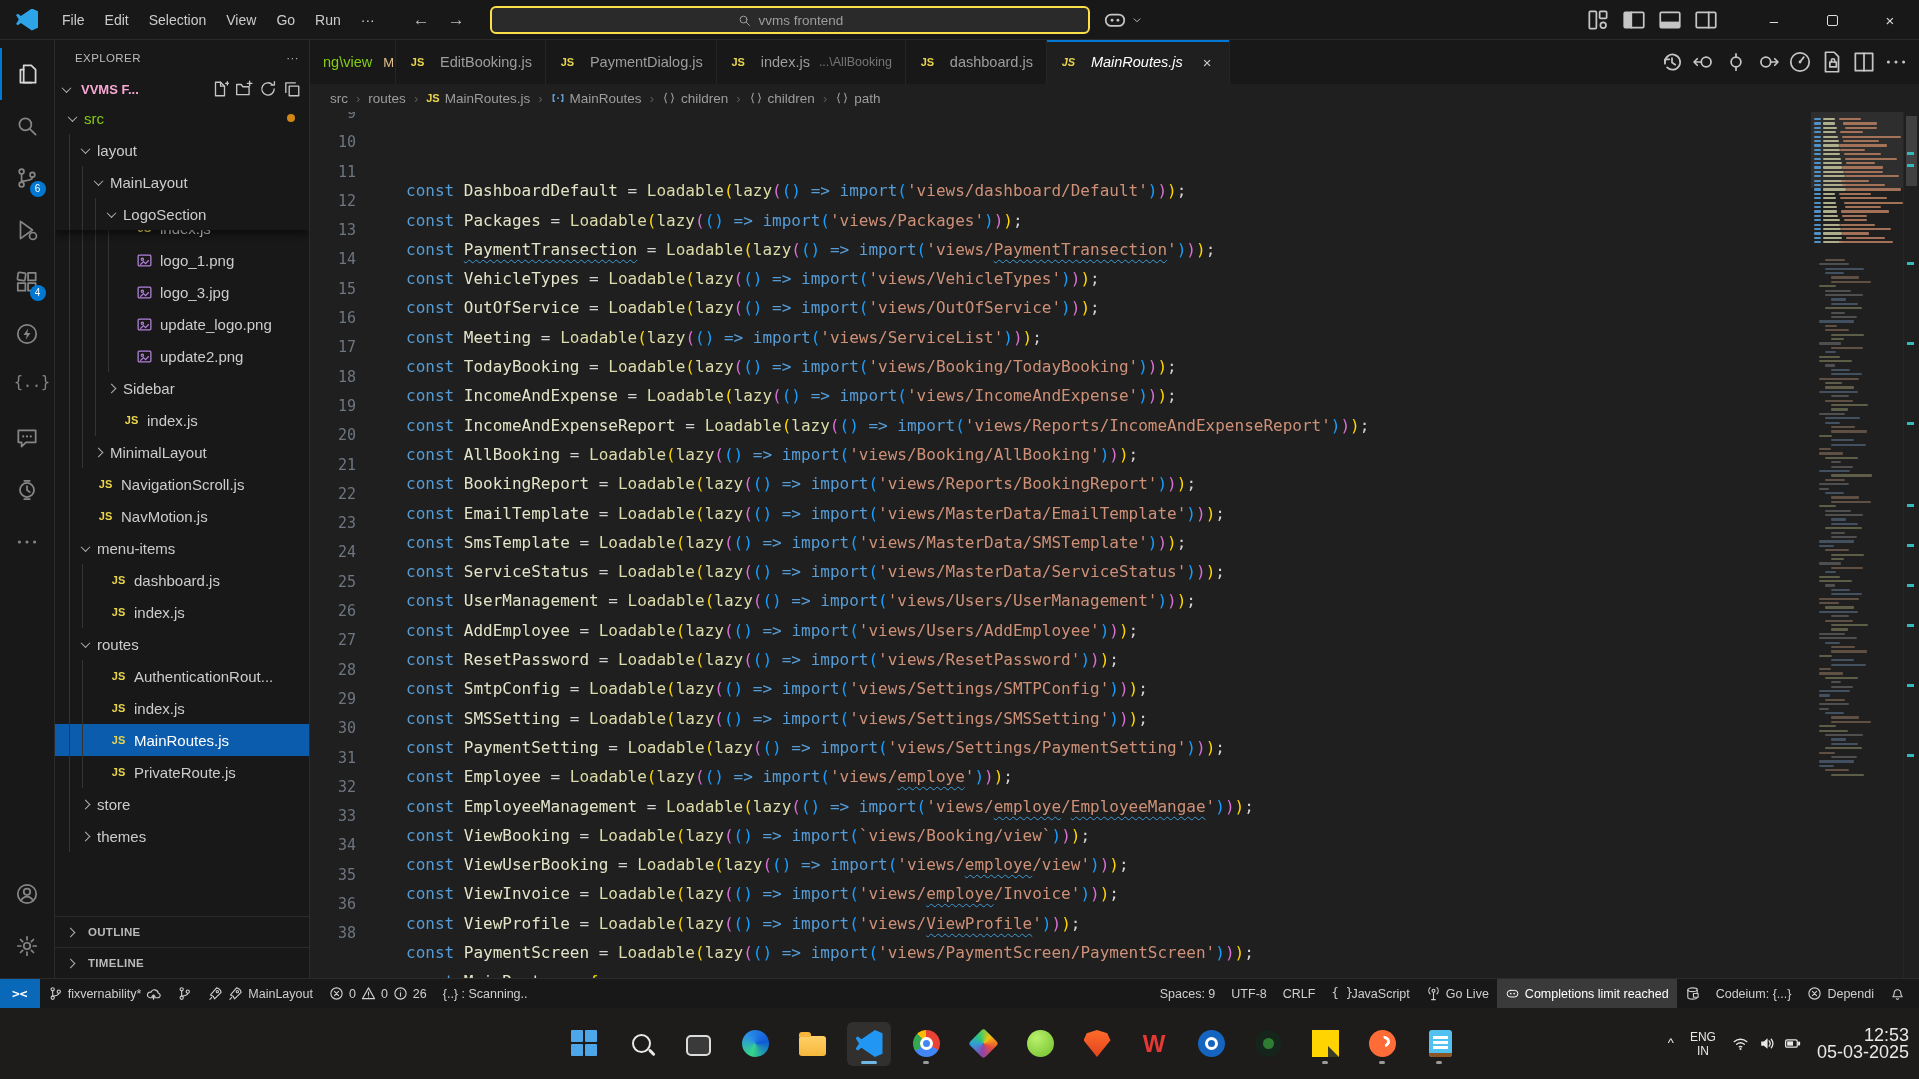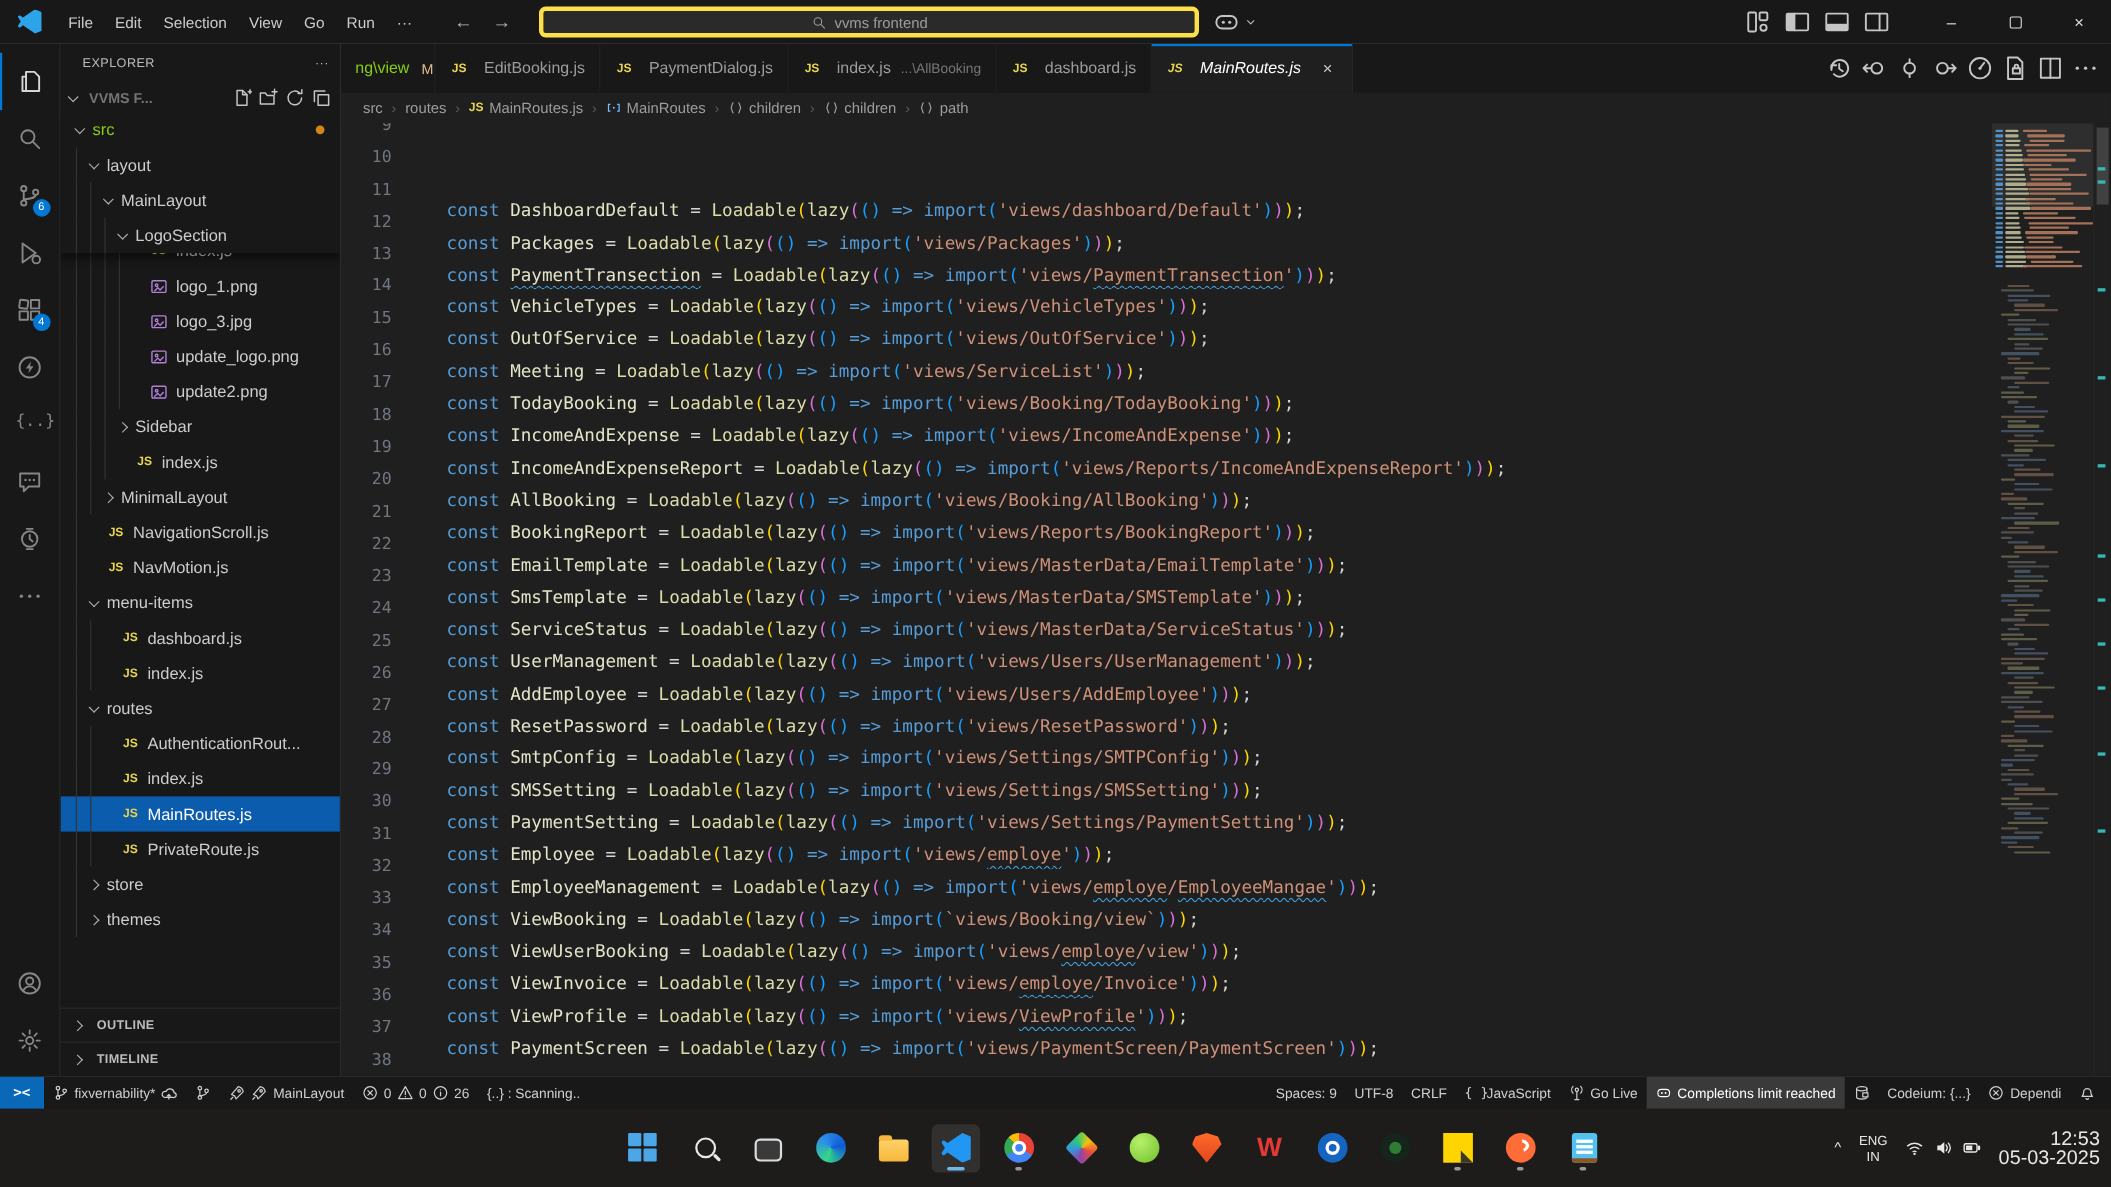--- a/index.html
+++ b/index.html
@@ -8,21 +8,21 @@
   #app { width:1919px; height:1079px; display:flex; flex-direction:column; }
 
   
   .titlebar { height:40px; background:#181818; border-bottom:1px solid #2b2b2b;
     display:flex; align-items:center; position:relative; flex:none; }
   .vscode-logo { width:22px; height:22px; margin:0 14px 0 16px;
     background:#2da3e8; clip-path:polygon(72% 0,100% 12%,100% 88%,72% 100%,22% 66%,9% 76%,0 70%,13% 50%,0 30%,9% 24%,22% 34%); }
   .menu-item { padding:0 10px; font-size:14px; color:#cccccc; height:40px; line-height:40px; }
   .nav-arrows { display:flex; gap:18px; margin-left:28px; color:#b9b9b9; font-size:17px; }
   .searchbox { position:absolute; left:490px; top:6px; width:600px; height:28px;
-    background:#2a2a2a; border:4px solid #fde047; border-radius:6px; color:#9d9d9d;
+    background:#2a2a2a; border:2px solid #fde047; border-radius:6px; color:#9d9d9d;
     font-size:13.5px; display:flex; align-items:center; justify-content:center; gap:7px; }
   .tb-right { position:absolute; right:0; top:0; height:40px; display:flex; align-items:center; }
   .copilot-btn { position:absolute; left:1102px; top:5px; display:flex; align-items:center;
     gap:2px; color:#c9c9c9; height:30px; }
   .layout-icons { display:flex; gap:10px; margin-right:26px; color:#c9c9c9; }
   .icon-btn { width:26px; height:26px; display:inline-flex; align-items:center;
     justify-content:center; color:#c5c5c5; }
   .icon-btn svg, .sb-ico svg, .act-ico svg, .tree-ico svg, .crumb-ico svg { width:100%; height:100%; }
   .win-btn { width:58px; height:40px; display:flex; align-items:center; justify-content:center;
     color:#dddddd; font-size:15px; }
@@ -43,21 +43,21 @@
     text-align:center; padding:0 3px; }
   .act-bottom { margin-top:auto; padding-bottom:6px; }
   .braces-glyph { font-size:15px; color:inherit; font-family:"DejaVu Sans Mono",monospace; }
 
   
   .sidebar { width:255px; background:#181818; border-right:1px solid #2b2b2b;
     display:flex; flex-direction:column; flex:none; position:relative; }
   .exp-header { height:36px; display:flex; align-items:center; padding:0 10px 0 20px;
     font-size:11.5px; letter-spacing:.4px; color:#bbbbbb; justify-content:space-between; }
   .sec-header { height:26px; display:flex; align-items:center; gap:3px; padding-left:4px;
-    font-weight:bold; font-size:13px; color:#737373; }
+    font-weight:bold; font-size:13px; color:#f9a8d4; }
   .sec-actions { margin-left:auto; display:flex; gap:6px; padding-right:8px; color:#c5c5c5; }
   .sec-actions .icon-btn { width:18px; height:18px; }
   .tree-zone { position:relative; flex:1; overflow:hidden; }
   .sticky-block { position:relative; z-index:3; background:#181818;
     box-shadow:0 5px 7px rgba(0,0,0,.45); }
   .tree-row { height:32px; display:flex; align-items:center; font-size:15px; color:#cccccc;
     position:relative; padding-left:10px; white-space:nowrap; }
   .tree-row.selected { background:#0b5cad; color:#ffffff; }
   .guide { width:9px; height:32px; flex:none; border-left:1px solid #343434; margin-left:4px; }
   .chev { width:7px; height:7px; border-right:1.6px solid #b0b0b0; border-bottom:1.6px solid #b0b0b0;
@@ -720,21 +720,20 @@
               <div class="code-line"><div class="gutter">27</div><div class="lc"><span class="tk-k">const </span><span class="tk-var">SmtpConfig</span><span class="tk-w"> = </span><span class="tk-fn">Loadable</span><span class="b1">(</span><span class="tk-fn">lazy</span><span class="b2">(</span><span class="b3">(</span><span class="b3">)</span><span class="tk-w"> </span><span class="tk-k">=&gt;</span><span class="tk-w"> </span><span class="tk-k">import</span><span class="b3">(</span><span class="tk-s">'</span><span class="tk-s">views/Settings/SMTPConfig</span><span class="tk-s">'</span><span class="b3">)</span><span class="b2">)</span><span class="b1">)</span><span class="tk-w">;</span></div></div>
               <div class="code-line"><div class="gutter">28</div><div class="lc"><span class="tk-k">const </span><span class="tk-var">SMSSetting</span><span class="tk-w"> = </span><span class="tk-fn">Loadable</span><span class="b1">(</span><span class="tk-fn">lazy</span><span class="b2">(</span><span class="b3">(</span><span class="b3">)</span><span class="tk-w"> </span><span class="tk-k">=&gt;</span><span class="tk-w"> </span><span class="tk-k">import</span><span class="b3">(</span><span class="tk-s">'</span><span class="tk-s">views/Settings/SMSSetting</span><span class="tk-s">'</span><span class="b3">)</span><span class="b2">)</span><span class="b1">)</span><span class="tk-w">;</span></div></div>
               <div class="code-line"><div class="gutter">29</div><div class="lc"><span class="tk-k">const </span><span class="tk-var">PaymentSetting</span><span class="tk-w"> = </span><span class="tk-fn">Loadable</span><span class="b1">(</span><span class="tk-fn">lazy</span><span class="b2">(</span><span class="b3">(</span><span class="b3">)</span><span class="tk-w"> </span><span class="tk-k">=&gt;</span><span class="tk-w"> </span><span class="tk-k">import</span><span class="b3">(</span><span class="tk-s">'</span><span class="tk-s">views/Settings/PaymentSetting</span><span class="tk-s">'</span><span class="b3">)</span><span class="b2">)</span><span class="b1">)</span><span class="tk-w">;</span></div></div>
               <div class="code-line"><div class="gutter">30</div><div class="lc"><span class="tk-k">const </span><span class="tk-var">Employee</span><span class="tk-w"> = </span><span class="tk-fn">Loadable</span><span class="b1">(</span><span class="tk-fn">lazy</span><span class="b2">(</span><span class="b3">(</span><span class="b3">)</span><span class="tk-w"> </span><span class="tk-k">=&gt;</span><span class="tk-w"> </span><span class="tk-k">import</span><span class="b3">(</span><span class="tk-s">'</span><span class="tk-s">views/</span><span class="tk-s sq">employe</span><span class="tk-s">'</span><span class="b3">)</span><span class="b2">)</span><span class="b1">)</span><span class="tk-w">;</span></div></div>
               <div class="code-line"><div class="gutter">31</div><div class="lc"><span class="tk-k">const </span><span class="tk-var">EmployeeManagement</span><span class="tk-w"> = </span><span class="tk-fn">Loadable</span><span class="b1">(</span><span class="tk-fn">lazy</span><span class="b2">(</span><span class="b3">(</span><span class="b3">)</span><span class="tk-w"> </span><span class="tk-k">=&gt;</span><span class="tk-w"> </span><span class="tk-k">import</span><span class="b3">(</span><span class="tk-s">'</span><span class="tk-s">views/</span><span class="tk-s sq">employe</span><span class="tk-s">/</span><span class="tk-s sq">EmployeeMangae</span><span class="tk-s">'</span><span class="b3">)</span><span class="b2">)</span><span class="b1">)</span><span class="tk-w">;</span></div></div>
               <div class="code-line"><div class="gutter">32</div><div class="lc"><span class="tk-k">const </span><span class="tk-var">ViewBooking</span><span class="tk-w"> = </span><span class="tk-fn">Loadable</span><span class="b1">(</span><span class="tk-fn">lazy</span><span class="b2">(</span><span class="b3">(</span><span class="b3">)</span><span class="tk-w"> </span><span class="tk-k">=&gt;</span><span class="tk-w"> </span><span class="tk-k">import</span><span class="b3">(</span><span class="tk-s">`</span><span class="tk-s">views/Booking/view</span><span class="tk-s">`</span><span class="b3">)</span><span class="b2">)</span><span class="b1">)</span><span class="tk-w">;</span></div></div>
               <div class="code-line"><div class="gutter">33</div><div class="lc"><span class="tk-k">const </span><span class="tk-var">ViewUserBooking</span><span class="tk-w"> = </span><span class="tk-fn">Loadable</span><span class="b1">(</span><span class="tk-fn">lazy</span><span class="b2">(</span><span class="b3">(</span><span class="b3">)</span><span class="tk-w"> </span><span class="tk-k">=&gt;</span><span class="tk-w"> </span><span class="tk-k">import</span><span class="b3">(</span><span class="tk-s">'</span><span class="tk-s">views/</span><span class="tk-s sq">employe</span><span class="tk-s">/view</span><span class="tk-s">'</span><span class="b3">)</span><span class="b2">)</span><span class="b1">)</span><span class="tk-w">;</span></div></div>
               <div class="code-line"><div class="gutter">34</div><div class="lc"><span class="tk-k">const </span><span class="tk-var">ViewInvoice</span><span class="tk-w"> = </span><span class="tk-fn">Loadable</span><span class="b1">(</span><span class="tk-fn">lazy</span><span class="b2">(</span><span class="b3">(</span><span class="b3">)</span><span class="tk-w"> </span><span class="tk-k">=&gt;</span><span class="tk-w"> </span><span class="tk-k">import</span><span class="b3">(</span><span class="tk-s">'</span><span class="tk-s">views/</span><span class="tk-s sq">employe</span><span class="tk-s">/Invoice</span><span class="tk-s">'</span><span class="b3">)</span><span class="b2">)</span><span class="b1">)</span><span class="tk-w">;</span></div></div>
               <div class="code-line"><div class="gutter">35</div><div class="lc"><span class="tk-k">const </span><span class="tk-var">ViewProfile</span><span class="tk-w"> = </span><span class="tk-fn">Loadable</span><span class="b1">(</span><span class="tk-fn">lazy</span><span class="b2">(</span><span class="b3">(</span><span class="b3">)</span><span class="tk-w"> </span><span class="tk-k">=&gt;</span><span class="tk-w"> </span><span class="tk-k">import</span><span class="b3">(</span><span class="tk-s">'</span><span class="tk-s">views/</span><span class="tk-s sq">ViewProfile</span><span class="tk-s">'</span><span class="b3">)</span><span class="b2">)</span><span class="b1">)</span><span class="tk-w">;</span></div></div>
               <div class="code-line"><div class="gutter">36</div><div class="lc"><span class="tk-k">const </span><span class="tk-var">PaymentScreen</span><span class="tk-w"> = </span><span class="tk-fn">Loadable</span><span class="b1">(</span><span class="tk-fn">lazy</span><span class="b2">(</span><span class="b3">(</span><span class="b3">)</span><span class="tk-w"> </span><span class="tk-k">=&gt;</span><span class="tk-w"> </span><span class="tk-k">import</span><span class="b3">(</span><span class="tk-s">'</span><span class="tk-s">views/PaymentScreen/PaymentScreen</span><span class="tk-s">'</span><span class="b3">)</span><span class="b2">)</span><span class="b1">)</span><span class="tk-w">;</span></div></div>
-              <div class="code-line"><div class="gutter">37</div><div class="lc"></div></div>
               <div class="code-line"><div class="gutter">38</div><div class="lc"><span class="tk-k">const </span><span class="tk-var">MainRoutes</span><span class="tk-w"> = </span><span class="b1">{</span></div></div>
             </div>
         </div>
         <div class="minimap" id="minimap">
             <div class="mm-slider"></div>
             <div class="mm-line" style="top: 6px; left: 3px; width: 7px; background: rgb(86, 156, 214); opacity: 0.9;"></div>
             <div class="mm-line" style="top: 6px; left: 12px; width: 12px; background: rgb(189, 189, 152); opacity: 0.9;"></div>
             <div class="mm-line" style="top: 6px; left: 28px; width: 22px; background: rgb(176, 122, 94); opacity: 0.9;"></div>
             <div class="mm-line" style="top: 10.4px; left: 3px; width: 7px; background: rgb(86, 156, 214); opacity: 0.9;"></div>
             <div class="mm-line" style="top: 10.4px; left: 12px; width: 12px; background: rgb(189, 189, 152); opacity: 0.9;"></div>

